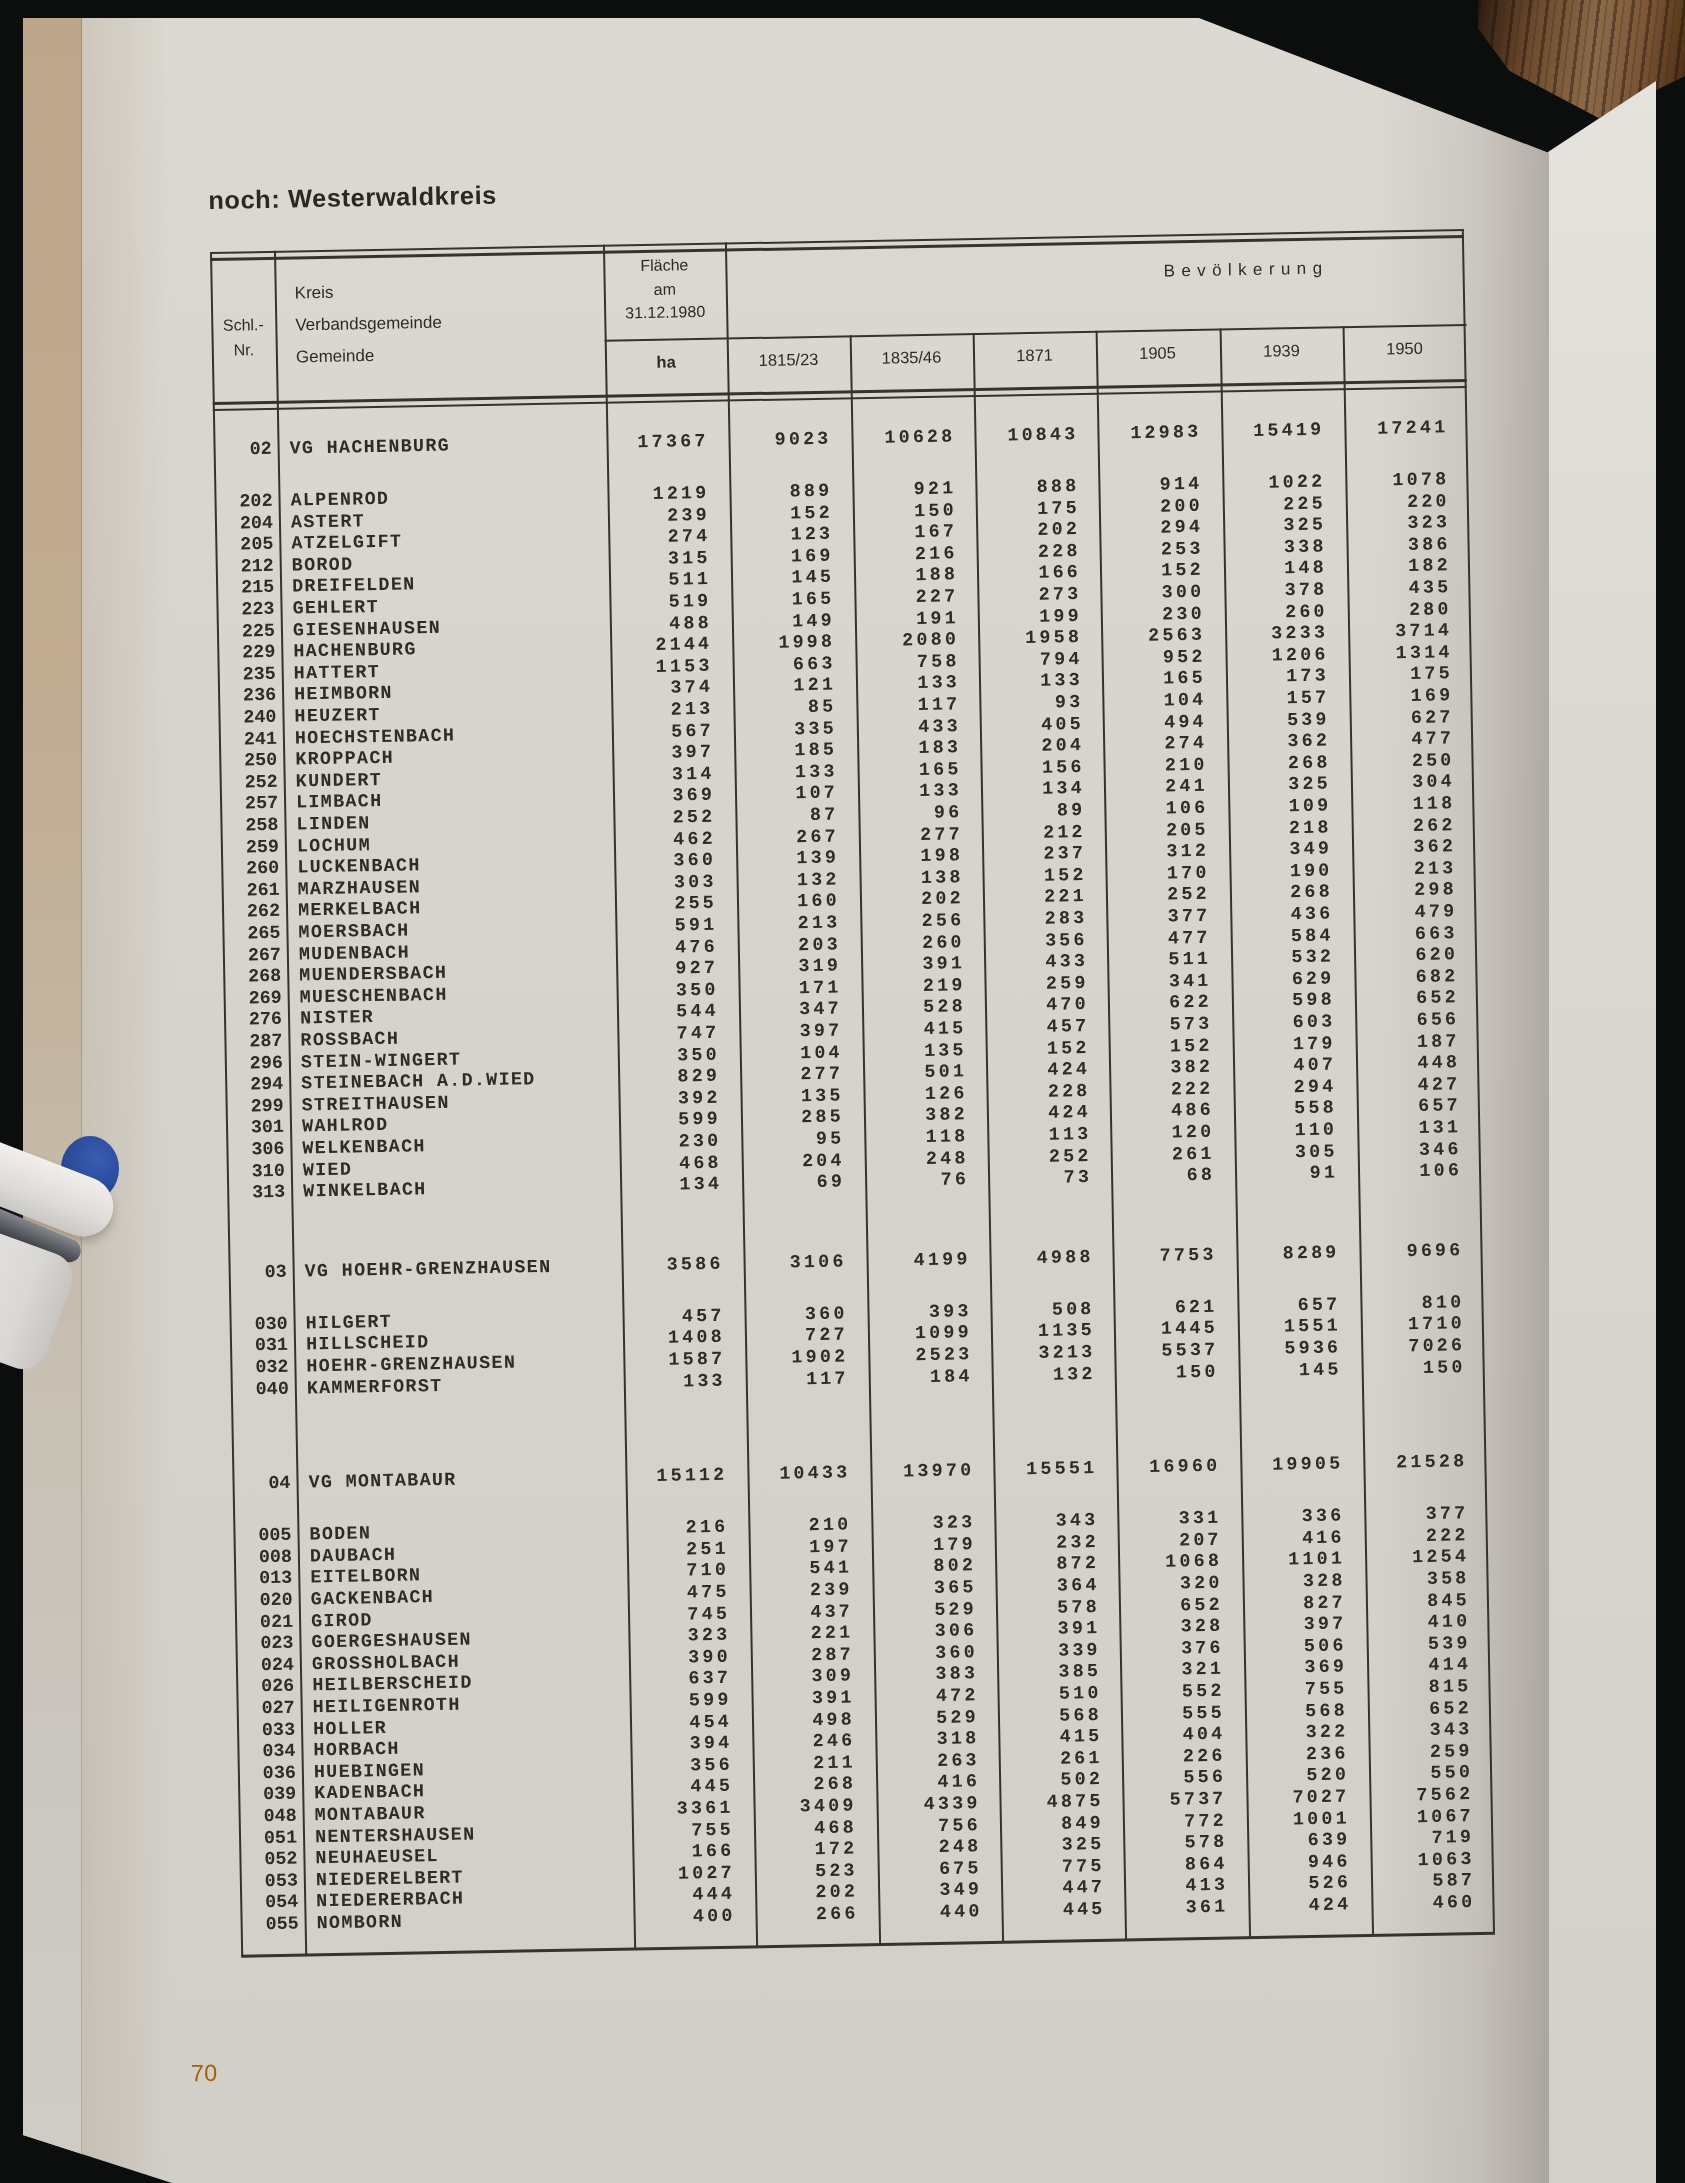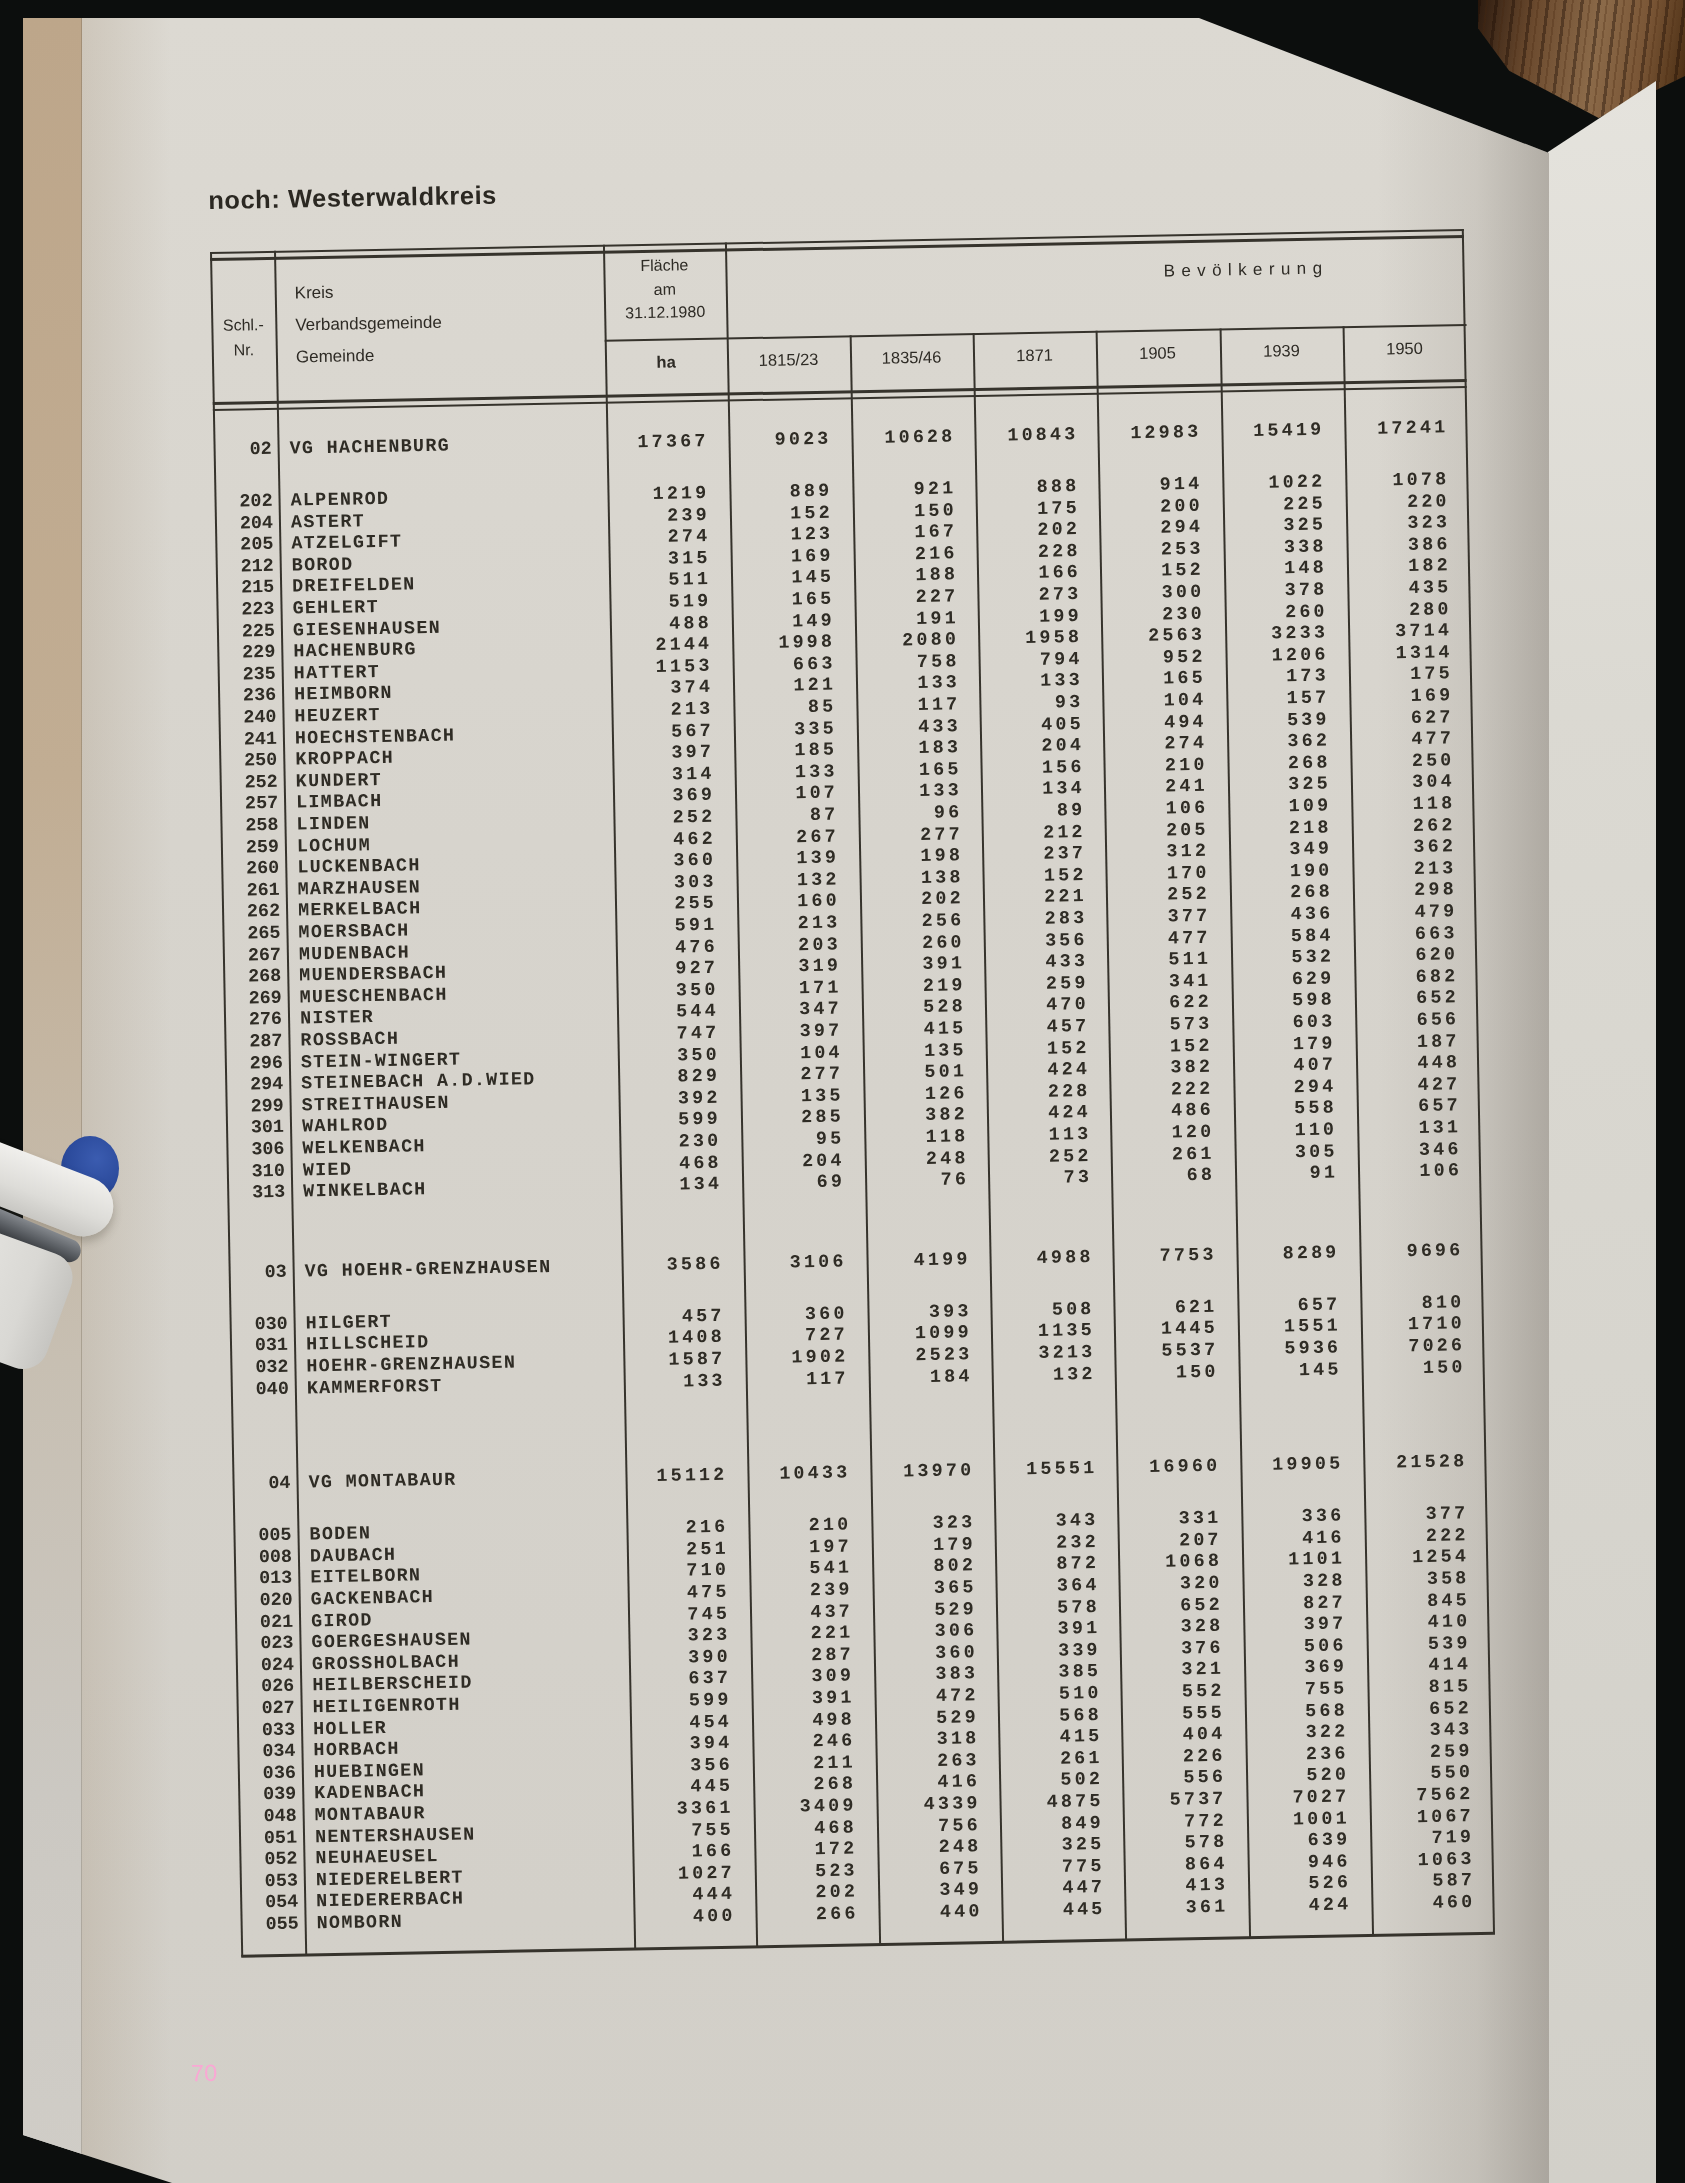--- a/index.html
+++ b/index.html
@@ -62,21 +62,21 @@
     transform:rotate(20deg);
   }
   
   .heading{
     position:absolute;left:208px;top:186px;
     font-size:25.4px;font-weight:bold;color:#2b2822;letter-spacing:0.6px;
     transform:rotate(-1.05deg);transform-origin:left top;
   }
   .page-number{
     position:absolute;left:191px;top:2060px;
-    font-size:23.5px;color:#f9a8d4;transform:rotate(-.6deg);text-align:center;
+    font-size:23.5px;color:#a16207;transform:rotate(-.6deg);text-align:center;
   }
   .table-wrap{
     position:absolute;left:210px;top:252px;width:1254px;height:1712px;
     transform:rotate(-1.05deg);transform-origin:left top;
     color:#2e2b25;
   }
   .vline,.hline{position:absolute;background:#36332c;}
   .vline{width:1.9px;top:0;bottom:0;}
   .vline.short{top:95px;}
   .hline{height:1.9px;}

